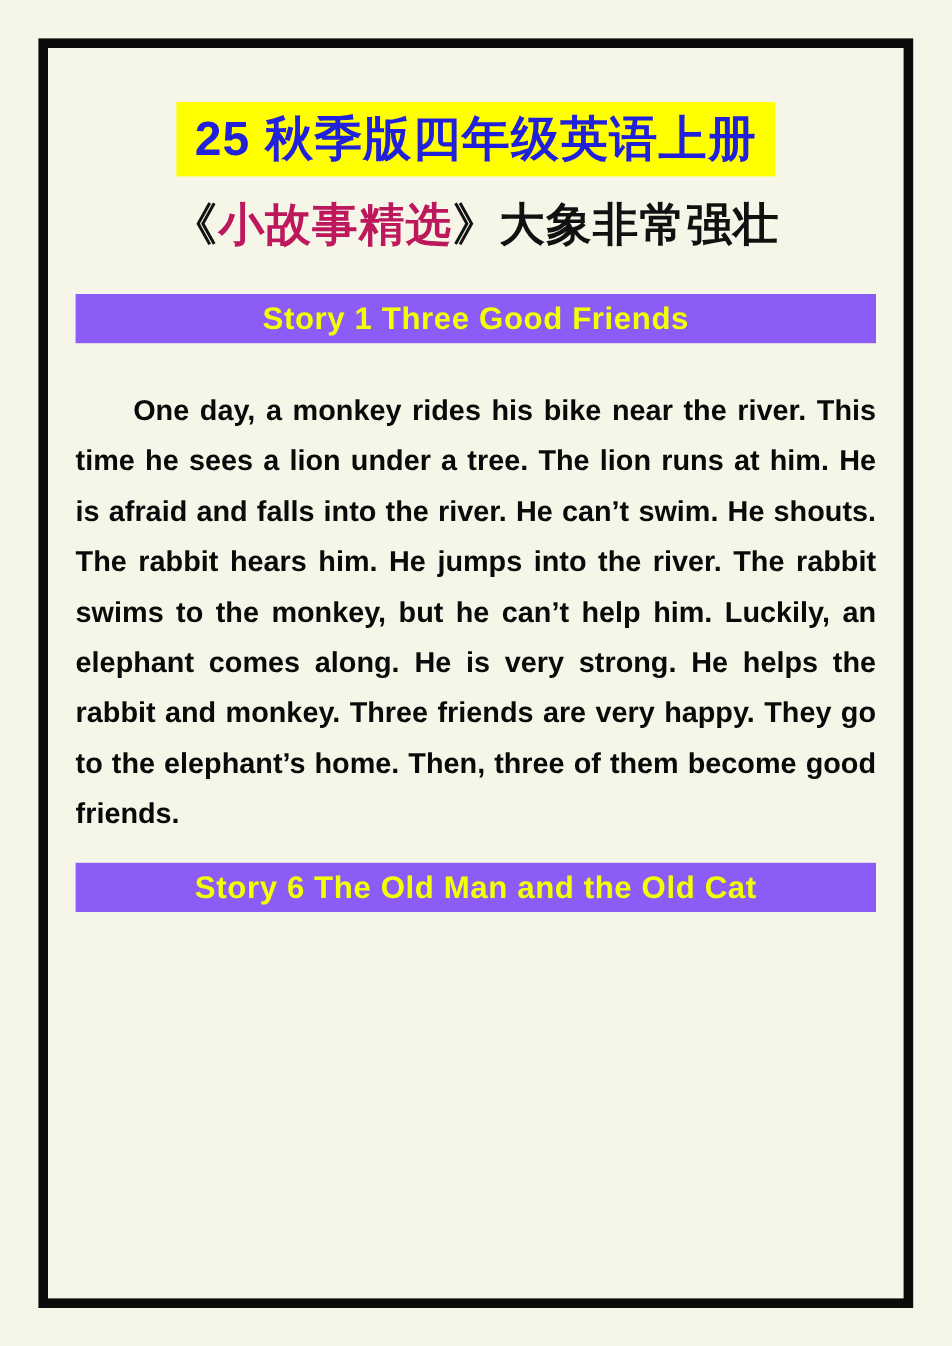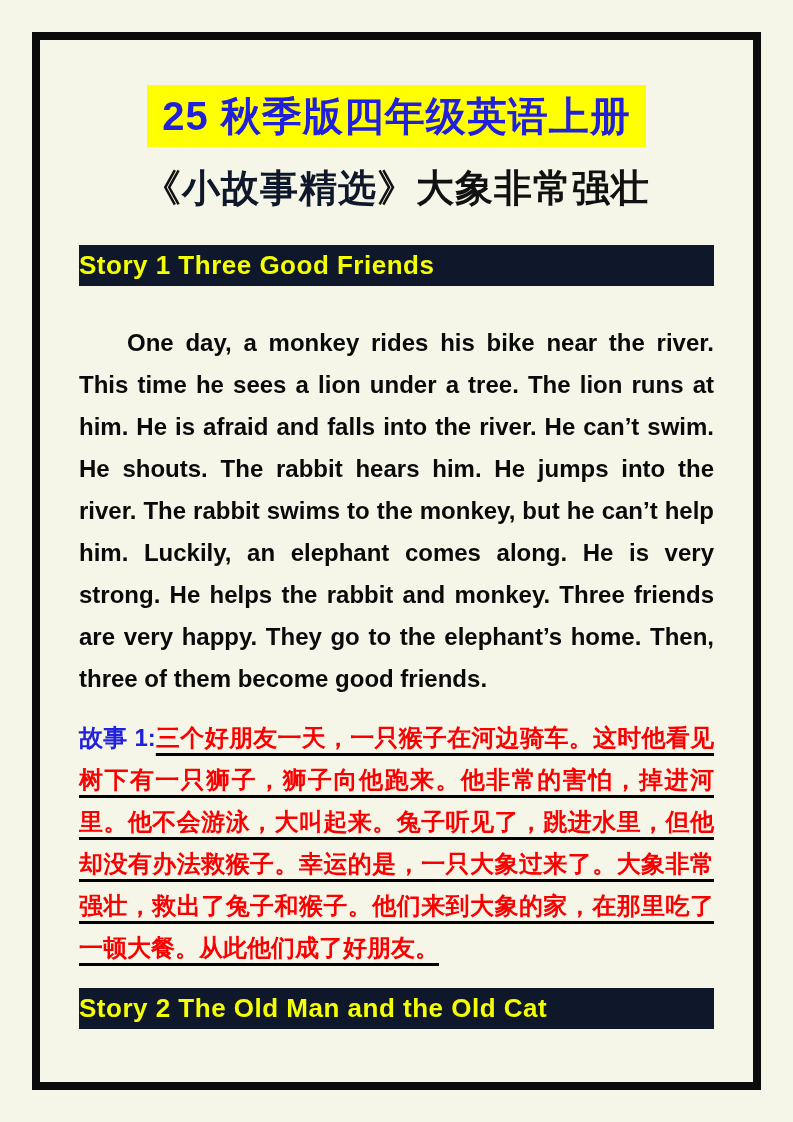--- a/index.html
+++ b/index.html
@@ -8,21 +8,21 @@
     background: #f5f6e8;
     font-family: "Liberation Sans", sans-serif;
     position: relative;
     overflow: hidden;
   }
   .frame {
     position: absolute;
     left: 32px; top: 32px;
     width: 729px; height: 1058px;
     border: 8px solid #0b0b0b;
-    padding: 0 39px;
+    padding: 0 23px;
     background: #f5f6e8;
   }
   .title-wrap { text-align: center; margin-top: 45px; }
   .title {
     display: inline-block;
     background: #ffff00;
     color: #2121dc;
     font-size: 40px;
     font-weight: bold;
     line-height: 62px;
@@ -33,26 +33,27 @@
   .subtitle {
     text-align: center;
     margin-top: 13px;
     font-size: 38px;
     font-weight: bold;
     color: #111111;
     line-height: 56px;
     letter-spacing: 1px;
     white-space: nowrap;
   }
-  .subtitle .red { color: #0f172a; }
+  .subtitle .red { color: #be185d; }
   .banner {
     height: 41px;
-    background: #0f172a;
+    background: #8b5cf6;
     display: flex;
     align-items: center;
+    justify-content: center;
     color: #f4ff00;
     font-size: 26px;
     font-weight: bold;
     letter-spacing: 0.5px;
   }
   .banner-1 { margin-top: 29px; }
   .banner-2 { margin-top: 19px; }
   .english {
     margin-top: 36px;
     font-size: 24px;
@@ -91,19 +92,18 @@
   </div>
 
   <h2 class="subtitle"><span>《</span><span class="red">小故事精选</span><span>》</span><span>大象非常强壮</span></h2>
 
   <div class="banner banner-1">
     <span>Story 1 Three Good Friends</span>
   </div>
 
   <p class="english">One day, a monkey rides his bike near the river. This time he sees a lion under a tree. The lion runs at him. He is afraid and falls into the river. He can’t swim. He shouts. The rabbit hears him. He jumps into the river. The rabbit swims to the monkey, but he can’t help him. Luckily, an elephant comes along. He is very strong. He helps the rabbit and monkey. Three friends are very happy. They go to the elephant’s home. Then, three of them become good friends.</p>
 
-  <p class="chinese"><span class="label">故事 1:</span><span class="trans">三个好朋友一天，一只猴子在河边骑车。这时他看见树下有一只狮子，狮子向他跑来。他非常的害怕，掉进河里。他不会游泳，大叫起来。兔子听见了，跳进水里，但他却没有办法救猴子。幸运的是，一只大象过来了。大象非常强壮，救出了兔子和猴子。他们来到大象的家，在那里吃了一顿大餐。从此他们成了好朋友。</span></p>
 
   <div class="banner banner-2">
-    <span>Story 2 The Old Man and the Old Cat</span>
+    <span>Story 6 The Old Man and the Old Cat</span>
   </div>
 
 </div>
 
 </body></html>

